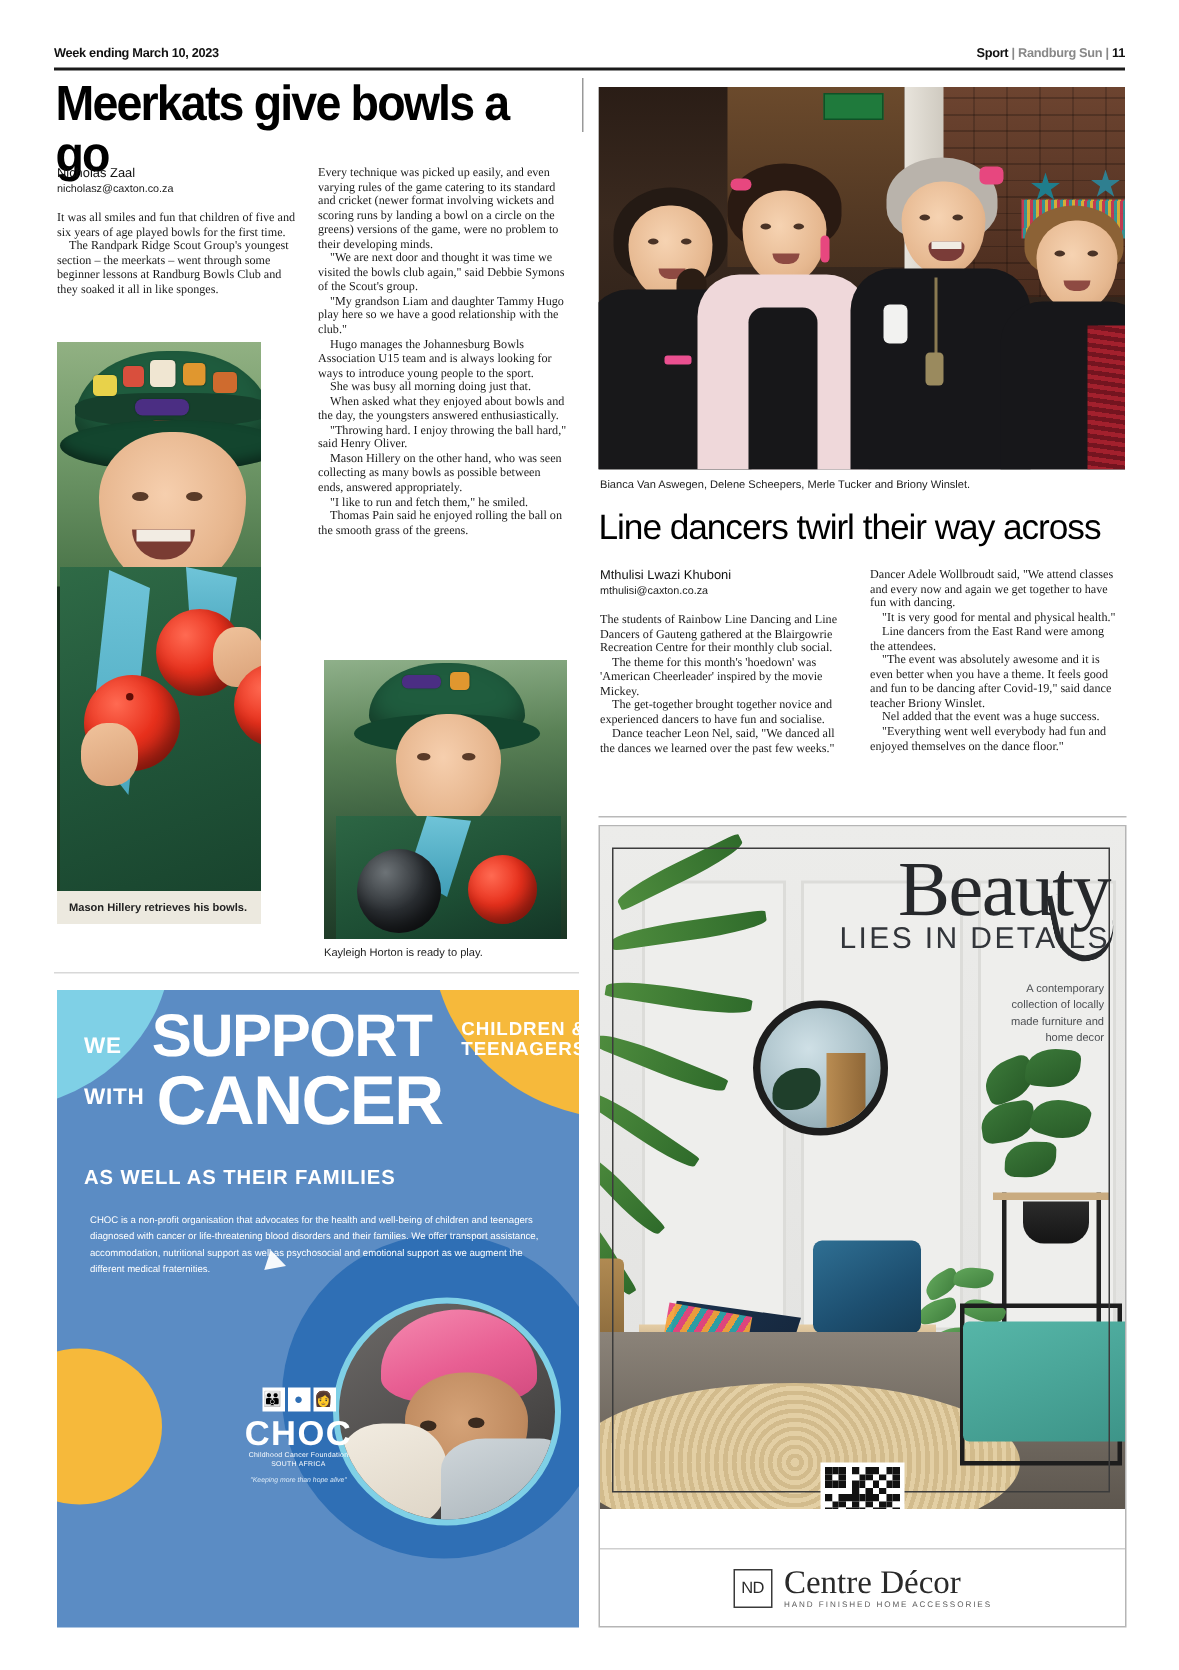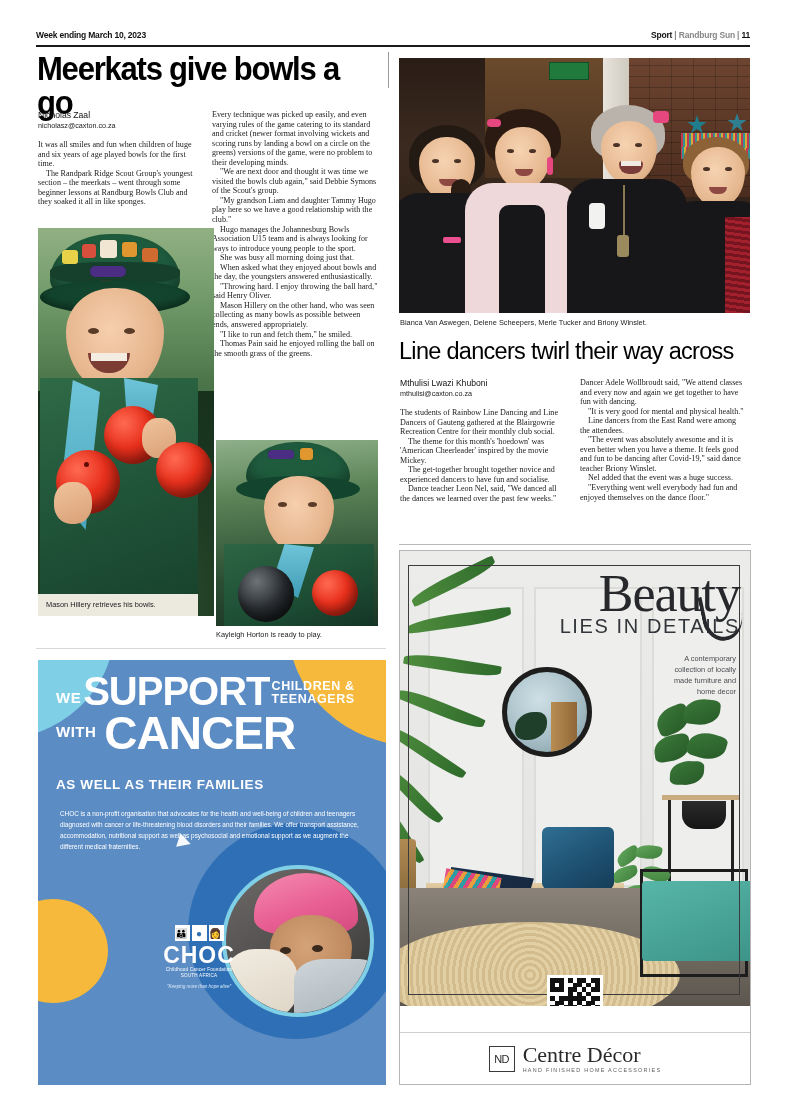--- a/index.html
+++ b/index.html
@@ -50,21 +50,21 @@
          text-align: left; font-family: "Liberation Serif", serif; }
   .col p { text-indent: 8px; }
   .col p.first { text-indent: 0; }
   .a1c1 { left: 38px; top: 140px; width: 162px; }
   .a1c2 { left: 212px; top: 110px; width: 166px; }
 
   
   .photo { position: absolute; overflow: hidden; background: #cfd4d6; }
 
   
-  .ph-boy1 { left: 38px; top: 228px; width: 176px; height: 388px; }
+  .ph-boy1 { left: 38px; top: 228px; width: 136px; height: 388px; font-weight: bold; }
   .boy1-bg { position: absolute; inset: 0;
     background:
       radial-gradient(ellipse 120% 60% at 50% 96%, #2e5130 0%, #1d3a22 55%, #16301c 100%),
       linear-gradient(170deg,#7da27c 0%, #5d8a5e 22%, #33603a 55%, #1e3d24 100%);
   }
   .boy1-grass { position: absolute; left:0; right:0; top:0; height: 42%;
     background: linear-gradient(180deg,#9fbf8e 0%, #7aa471 45%, #4e7a4c 100%); opacity:.9; }
   
   .b1-hat { position: absolute; left: 12px; top: 6px; width: 130px; height: 72px;
     background: #1f5c3e; border-radius: 52% 52% 46% 46% / 70% 70% 40% 40%;
@@ -184,21 +184,21 @@
   .choc-blue-tl { position:absolute; left: -44px; top: -30px; width: 120px; height: 110px;
     background: #7fd0e6; border-radius: 0 0 100% 0; }
   .choc-yellow-bl { position:absolute; left: -40px; bottom: 82px; width: 110px; height: 104px;
     background: #f6b93b; border-radius: 50%; }
   .choc-circ-dark { position:absolute; left: 150px; bottom: 46px; width: 216px; height: 216px;
     background: #2f6fb5; border-radius: 50%; }
   .choc-head {
     position:absolute; left: 18px; top: 12px; width: 316px;
     font-family: "Liberation Sans", sans-serif; color: #fff;
   }
-  .ch-line1 { display:flex; align-items:flex-end; gap: 2px; }
+  .ch-line1 { display:flex; align-items:flex-end; gap: 20px; }
   .ch-we { font-size: 15px; font-weight: bold; letter-spacing: .5px; padding-bottom: 4px; }
   .ch-support { font-size: 40px; font-weight: bold; letter-spacing: -1px; line-height: 38px; }
   .ch-ct { font-size: 12.5px; font-weight: bold; line-height: 13px; letter-spacing: .6px;
            padding-bottom: 4px; }
   .ch-line2 { display:flex; align-items:center; gap: 8px; margin-top: 2px; }
   .ch-with { font-size: 15px; font-weight: bold; letter-spacing: .5px; padding-bottom: 5px; }
   .ch-cancer { font-size: 46px; font-weight: bold; letter-spacing: -1px; line-height: 43px; }
   .ch-fam { font-size: 13.5px; font-weight: bold; letter-spacing: .6px; margin-top: 22px; }
   .choc-body {
     position:absolute; left: 22px; top: 148px; width: 300px;
@@ -345,21 +345,21 @@
 
   <div class="headline-1">Meerkats give bowls a go</div>
   <div class="vrule-1"></div>
 
   <div class="byline byline-1">
     <div class="nm">Nicholas Zaal</div>
     <div class="em">nicholasz@caxton.co.za</div>
   </div>
 
   <div class="col a1c1">
-      <p class="first">It was all smiles and fun when children of huge and six years of age played bowls for the first time.</p>
+      <p class="first">It was all smiles and fun that children of five and six years of age played bowls for the first time.</p>
       <p>The Randpark Ridge Scout Group's youngest section – the meerkats – went through some beginner lessons at Randburg Bowls Club and they soaked it all in like sponges.</p>
     </div>
   <div class="col a1c2">
       <p class="first">Every technique was picked up easily, and even varying rules of the game catering to its standard and cricket (newer format involving wickets and scoring runs by landing a bowl on a circle on the greens) versions of the game, were no problem to their developing minds.</p>
       <p>"We are next door and thought it was time we visited the bowls club again," said Debbie Symons of the Scout's group.</p>
       <p>"My grandson Liam and daughter Tammy Hugo play here so we have a good relationship with the club."</p>
       <p>Hugo manages the Johannesburg Bowls Association U15 team and is always looking for ways to introduce young people to the sport.</p>
       <p>She was busy all morning doing just that.</p>
       <p>When asked what they enjoyed about bowls and the day, the youngsters answered enthusiastically.</p>
       <p>"Throwing hard. I enjoy throwing the ball hard," said Henry Oliver.</p>

